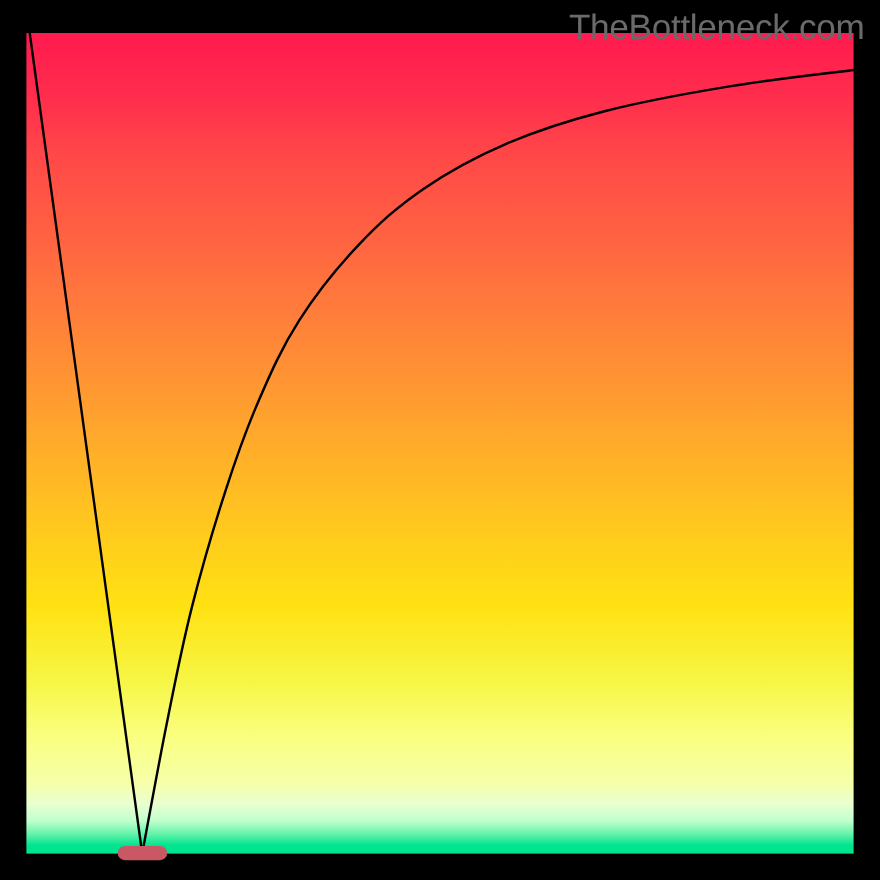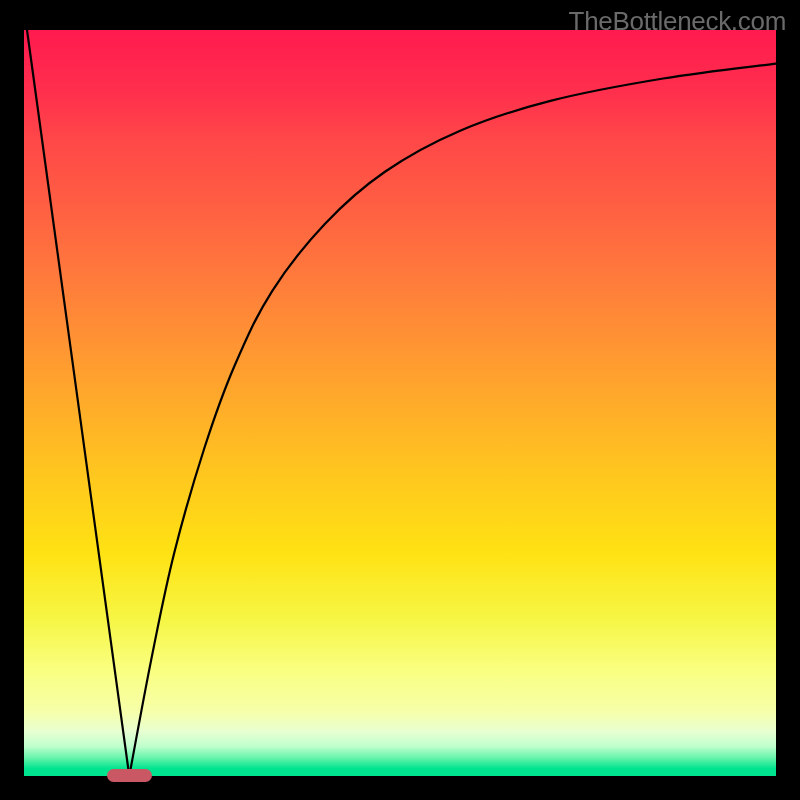--- a/index.html
+++ b/index.html
@@ -9,21 +9,21 @@
     background: #000;
     position: relative;
     overflow: hidden;
     font-family: Arial, Helvetica, sans-serif;
   }
   .watermark {
     position: absolute;
     top: 6px;
     right: 14px;
     color: #6a6a6a;
-    font-size: 26px;
+    font-size: 32px;
     font-weight: 500;
     z-index: 50;
     letter-spacing: -0.3px;
   }
   .plot {
     position: absolute;
     left: 24px;
     top: 30px;
     width: 752px;
     height: 746px;

